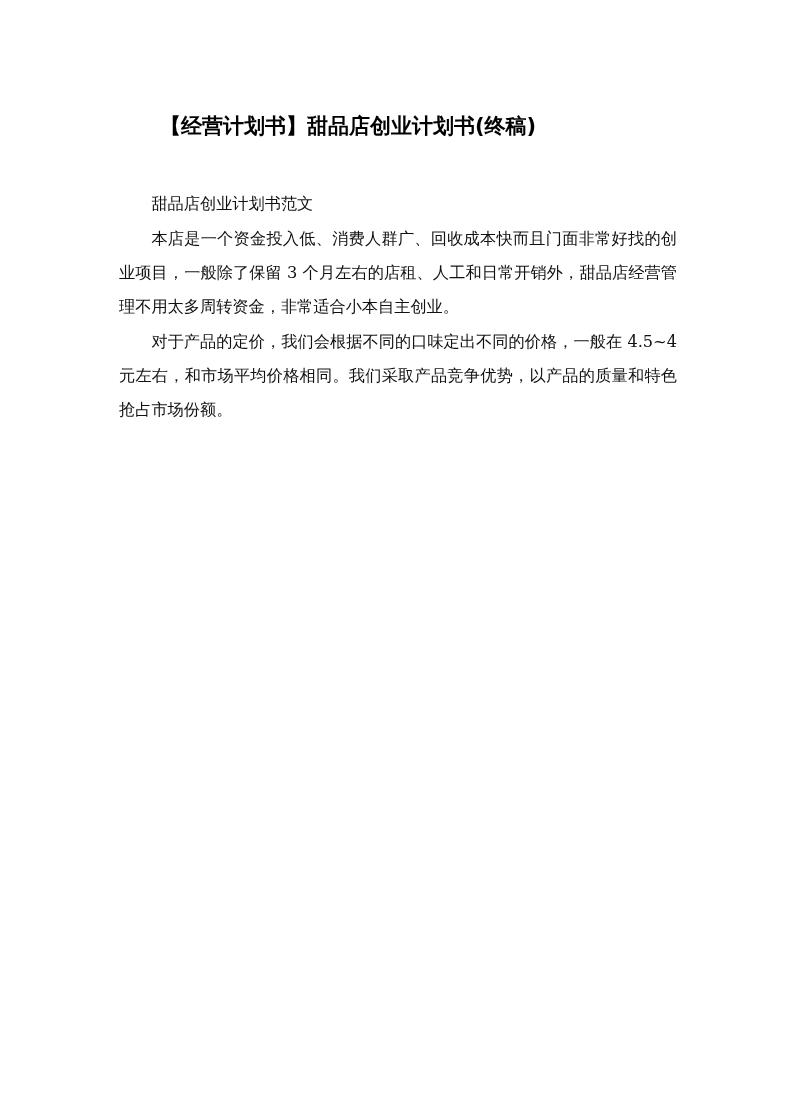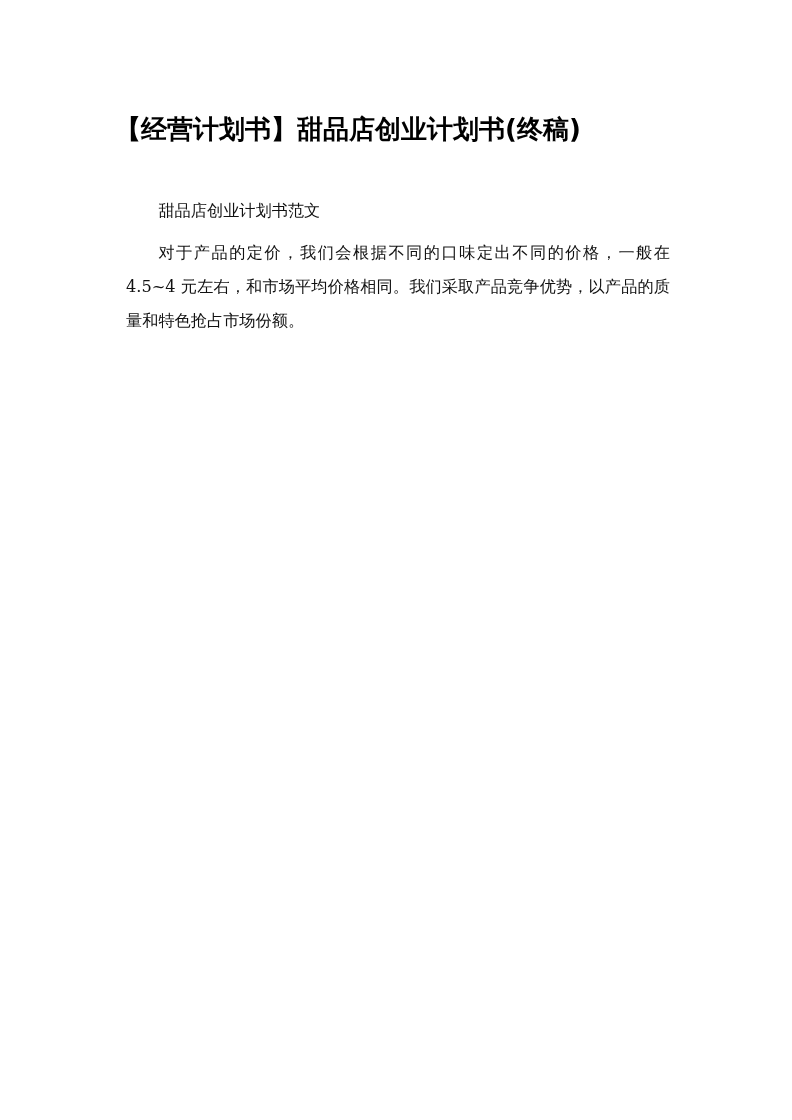--- a/index.html
+++ b/index.html
@@ -1,31 +1,32 @@
 <!DOCTYPE html>
 <html><head>
 <meta charset="utf-8">
 <style>
   html, body { margin: 0; padding: 0; background: #ffffff; }
   body { width: 792px; height: 1120px; position: relative; overflow: hidden; }
   .page { position: absolute; left: 0; top: 0; width: 792px; height: 1120px; background: #fff; }
   .title {
     position: absolute; left: 0; top: 112px; width: 696px; text-align: center;
-    font-family: "DejaVu Sans", sans-serif; font-weight: bold; font-size: 26px; color: #000;
+    font-family: "DejaVu Sans", sans-serif; font-weight: bold; font-size: 21px; color: #000;
     letter-spacing: 0px;
   }
   .body {
     position: absolute; left: 118px; top: 186px; width: 560px;
     font-family: "DejaVu Serif", serif; font-size: 16.2px; color: #111;
     line-height: 34px;
   }
-  .p { margin: 8px; text-indent: 2em; text-align: justify; }
+  .p { margin: 1px; text-indent: 2em; text-align: justify; }
 </style>
 </head>
 <body>
 
 <div class="page">
   <div class="title">【经营计划书】甜品店创业计划书(终稿)</div>
   <div class="body">
     <p class="p">甜品店创业计划书范文</p>
+    <p class="p">本店是一个资金投入低、消费人群广、回收成本快而且门面非常好找的创业项目，一般除了保留 3 个月左右的店租、人工和日常开销外，甜品店经营管理不用太多周转资金，非常适合小本自主创业。</p>
     <p class="p">对于产品的定价，我们会根据不同的口味定出不同的价格，一般在 4.5~4 元左右，和市场平均价格相同。我们采取产品竞争优势，以产品的质量和特色抢占市场份额。</p>
   </div>
 </div>
 
 </body></html>

